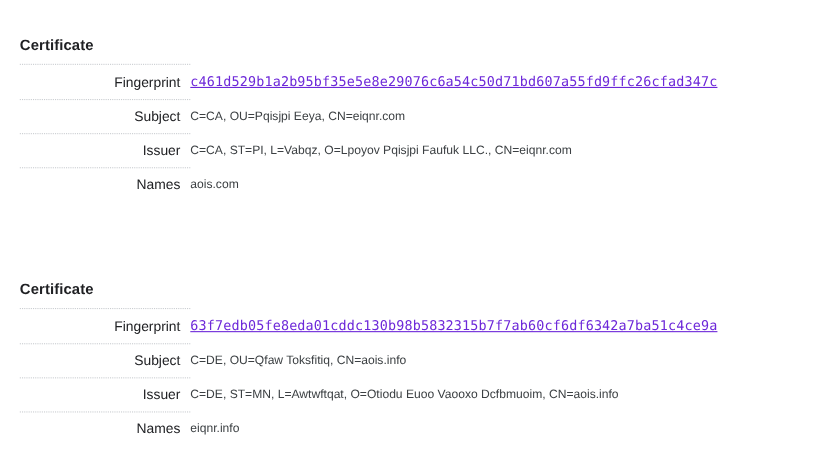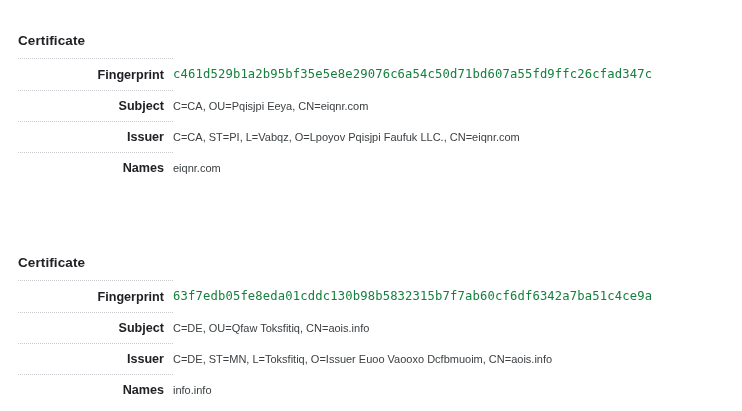--- a/index.html
+++ b/index.html
@@ -48,41 +48,42 @@
 
   td.cert-label,
   td.cert-value {
     padding: 0;
     vertical-align: top;
   }
 
   td.cert-label {
     text-align: right;
     font-size: 12.6px;
-    font-weight: bold;
+    font-weight: normal;
     color: #202124;
     padding: 7px 9px 7px 0;
     border-top: 1px dotted #c9ccd0;
     white-space: nowrap;
     line-height: 16px;
   }
   td.cert-value {
     text-align: left;
     font-size: 11px;
     color: #3c4043;
     padding: 7px 0 7px 0;
     border-top: 1px solid transparent;
     line-height: 16px;
     word-break: break-all;
   }
   td.cert-value.fingerprint {
     font-family: "DejaVu Sans Mono", "Liberation Mono", monospace;
-    color: #15803d;
+    color: #6d28d9;
     font-size: 12.2px;
     letter-spacing: 0.15px;
+    text-decoration: underline;
   }
 
   tr.row-first td.cert-label { padding-top: 8px; }
 
   .spacer-between { height: 39px; }
 </style>
 </head>
 <body>
 
 <div class="page">
@@ -102,21 +103,21 @@
         <tr>
           <td class="cert-label">Subject</td>
           <td class="cert-value">C=CA, OU=Pqisjpi Eeya, CN=eiqnr.com</td>
         </tr>
         <tr>
           <td class="cert-label">Issuer</td>
           <td class="cert-value">C=CA, ST=PI, L=Vabqz, O=Lpoyov Pqisjpi Faufuk LLC., CN=eiqnr.com</td>
         </tr>
         <tr>
           <td class="cert-label">Names</td>
-          <td class="cert-value">eiqnr.com</td>
+          <td class="cert-value">aois.com</td>
         </tr>
       </tbody>
     </table>
   </div>
 
   <div class="spacer-between"></div>
 
   <div class="cert-block second">
     <div class="section-title">Certificate</div>
     <table class="cert-table">
@@ -128,23 +129,23 @@
         <tr class="row-first">
           <td class="cert-label">Fingerprint</td>
           <td class="cert-value fingerprint">63f7edb05fe8eda01cddc130b98b5832315b7f7ab60cf6df6342a7ba51c4ce9a</td>
         </tr>
         <tr>
           <td class="cert-label">Subject</td>
           <td class="cert-value">C=DE, OU=Qfaw Toksfitiq, CN=aois.info</td>
         </tr>
         <tr>
           <td class="cert-label">Issuer</td>
-          <td class="cert-value">C=DE, ST=MN, L=Toksfitiq, O=Issuer Euoo Vaooxo Dcfbmuoim, CN=aois.info</td>
+          <td class="cert-value">C=DE, ST=MN, L=Awtwftqat, O=Otiodu Euoo Vaooxo Dcfbmuoim, CN=aois.info</td>
         </tr>
         <tr>
           <td class="cert-label">Names</td>
-          <td class="cert-value">info.info</td>
+          <td class="cert-value">eiqnr.info</td>
         </tr>
       </tbody>
     </table>
   </div>
 
 </div>
 
 </body></html>

